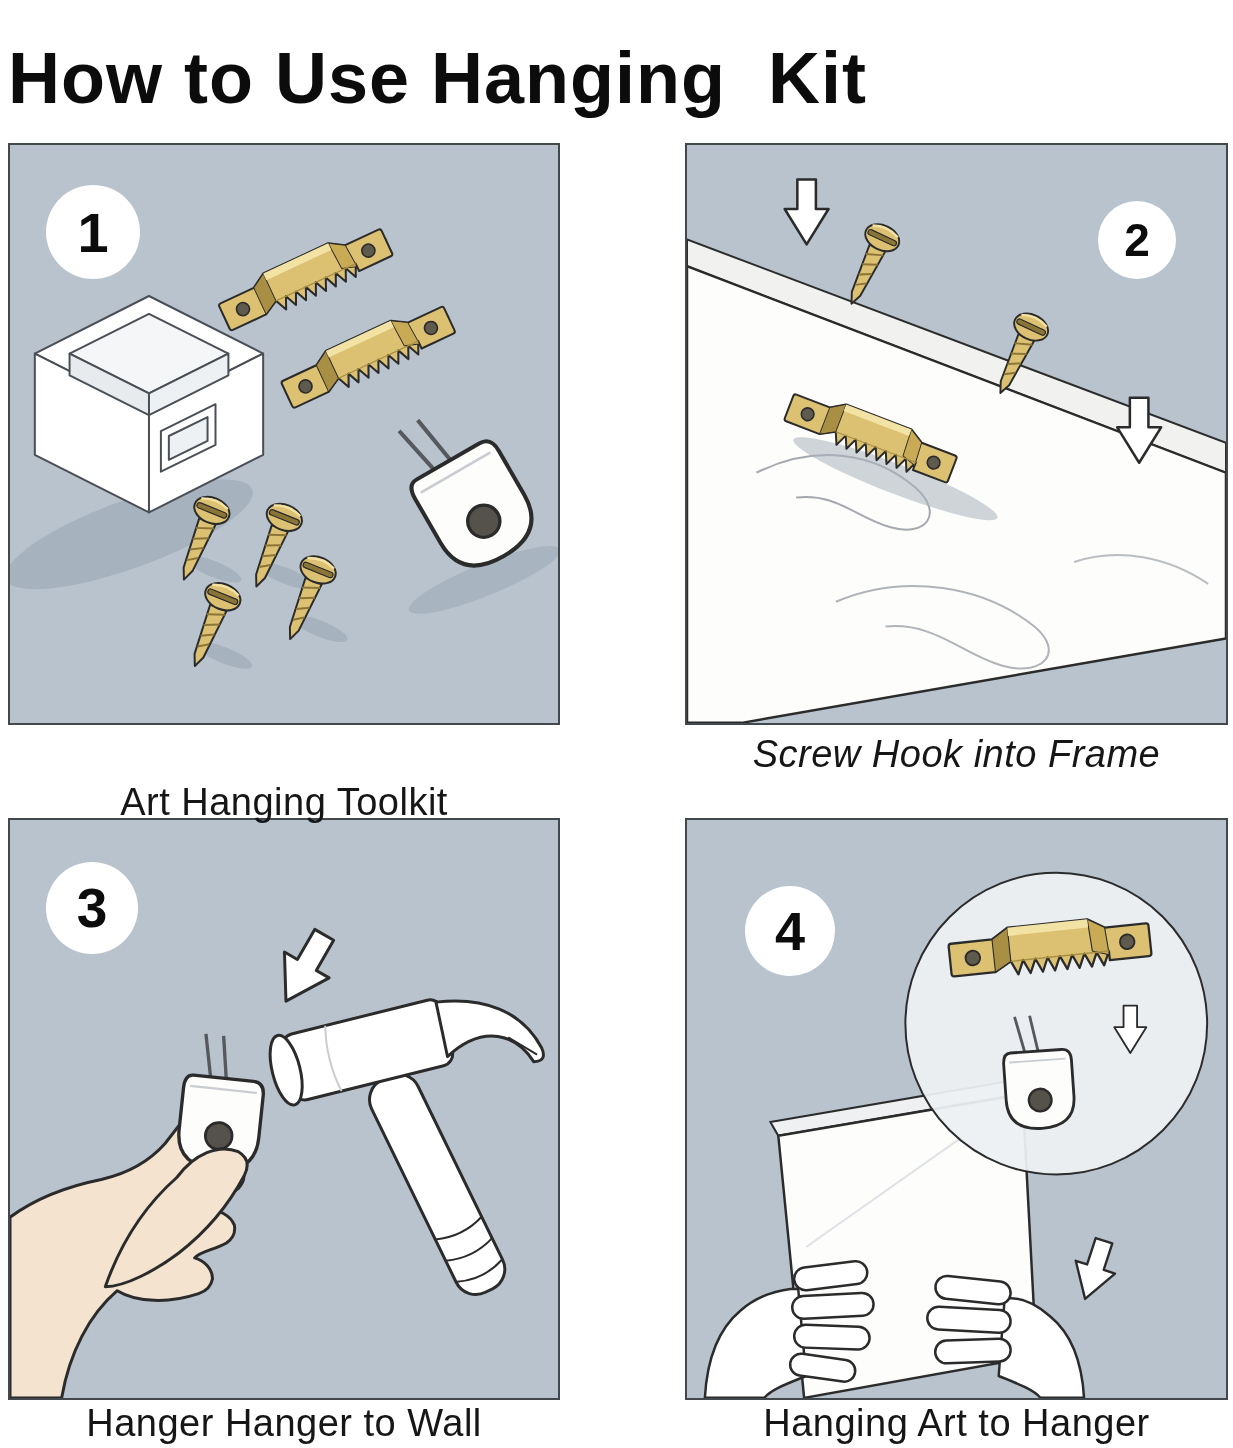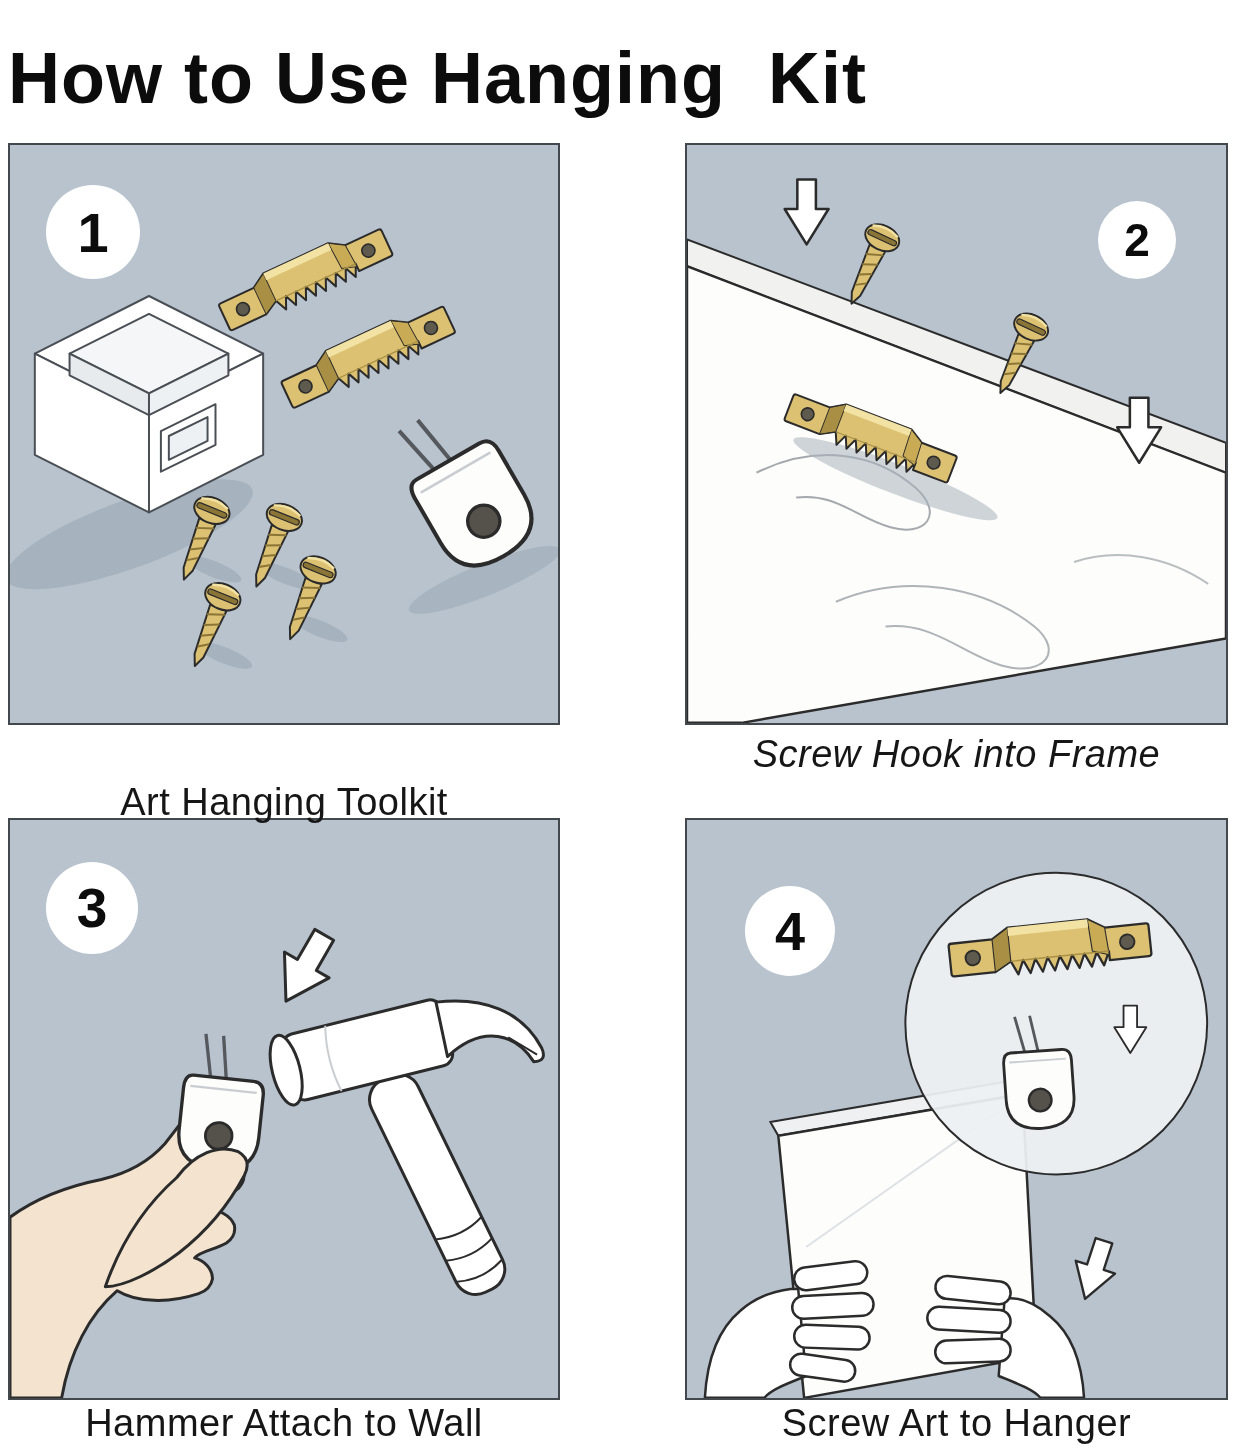--- a/index.html
+++ b/index.html
@@ -229,14 +229,14 @@
       </g>
     </g>
   </svg>
   <div class="badge b4">
     <span>4</span>
   </div>
 </section>
 
 <div class="caption c1">Art Hanging Toolkit</div>
 <div class="caption c2">Screw Hook into Frame</div>
-<div class="caption c3">Hammer Attach to Wall</div>
-<div class="caption c4">Screw Art to Hanger</div>
+<div class="caption c3">Hanger Hanger to Wall</div>
+<div class="caption c4">Hanging Art to Hanger</div>
 
 </body></html>

